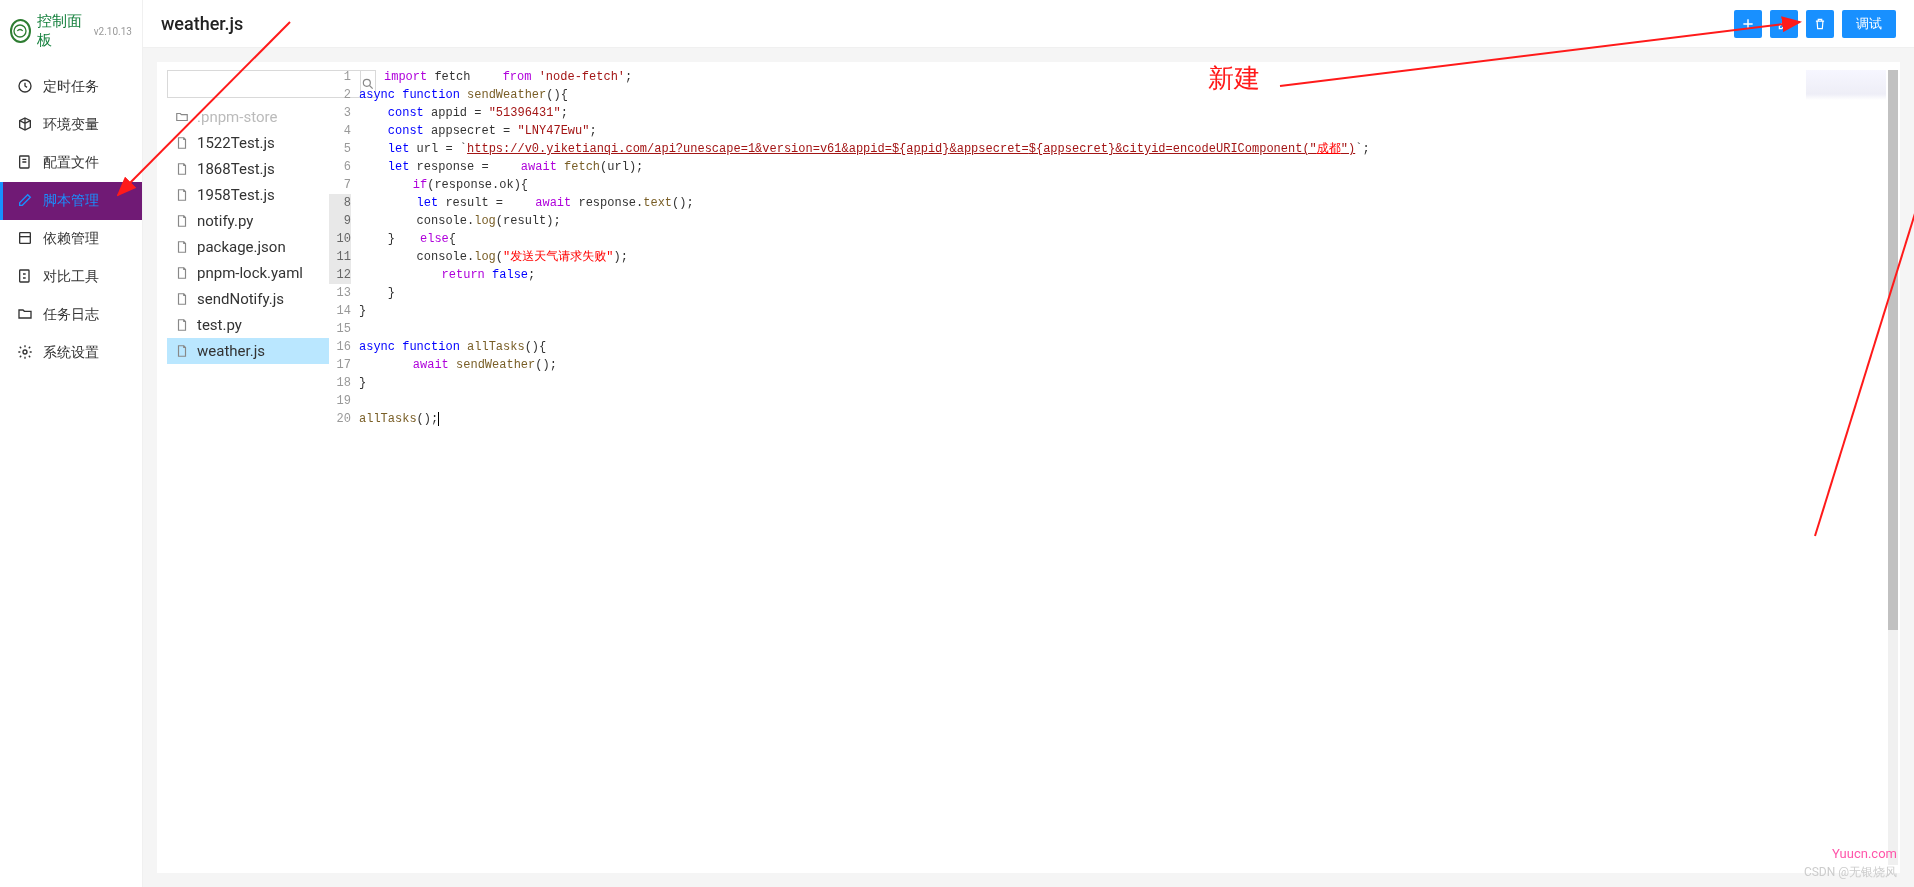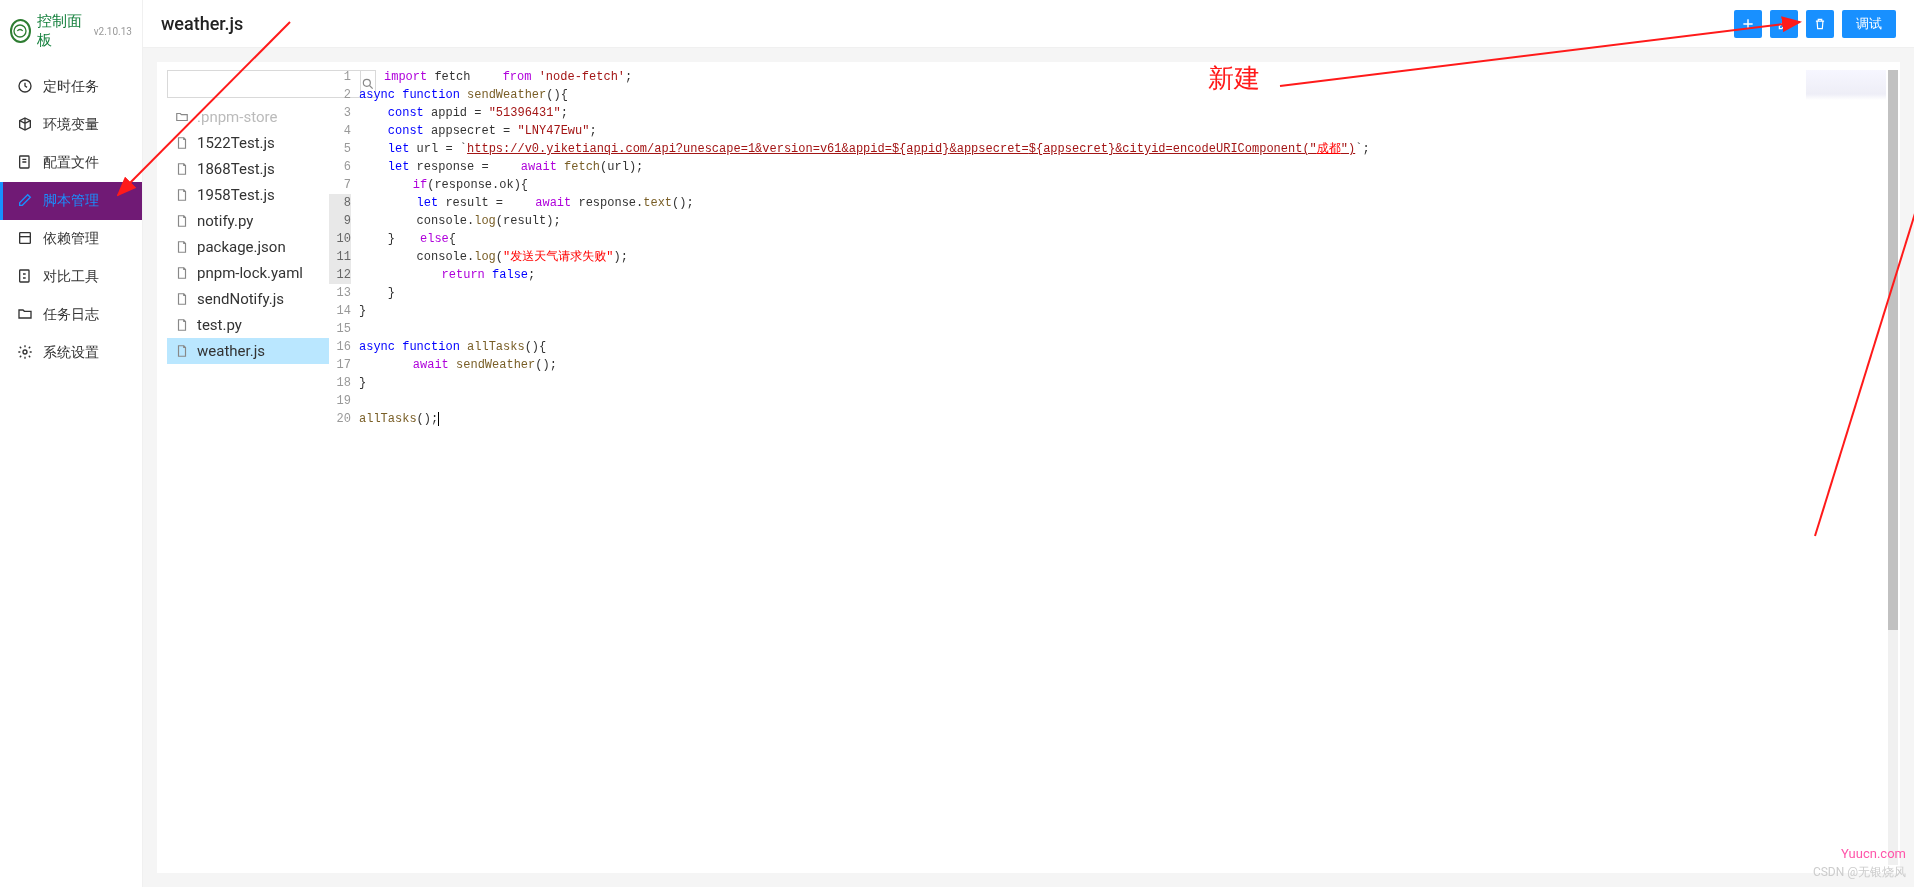--- a/index.html
+++ b/index.html
@@ -42,21 +42,21 @@
 .fn { color: #795e26; }
 .url { color: #a31515; text-decoration: underline; }
 .urlcn { color: #ff0000; text-decoration: underline; }
 .errstr { color: #ff0000; }
 .cursor { display:inline-block; width:1px; height:14px; background:#000; vertical-align:middle; }
 .minimap { position: absolute; right: 14px; top: 8px; width: 80px; height: 60px; background: linear-gradient(to bottom, #eef 0%, #dde 40%, #fff 50%); opacity: 0.5; }
 .vscroll { position: absolute; right: 2px; top: 8px; width: 10px; bottom: 8px; background: #f0f0f0; }
 .vscroll-thumb { width: 100%; height: 560px; background: #c1c1c1; }
 .annotation { position: absolute; color: #ff1a1a; font-size: 26px; font-weight: 500; pointer-events: none; font-family: "Microsoft YaHei", sans-serif; }
 .arrow-svg { position: absolute; pointer-events: none; }
-.watermark { position: absolute; right: 8px; font-size: 12px; color: #bbb; }
+.watermark { position: absolute; right: 17px; font-size: 12px; color: #bbb; }
 .watermark.w1 { bottom: 26px; color:#f5a; font-size:13px;}
 .watermark.w2 { bottom: 6px; color:#ccc; }
 svg { display: block; }
 </style>
 </head>
 <body>
 
 <div class="app">
   <aside class="sidebar">
     <div class="brand">

